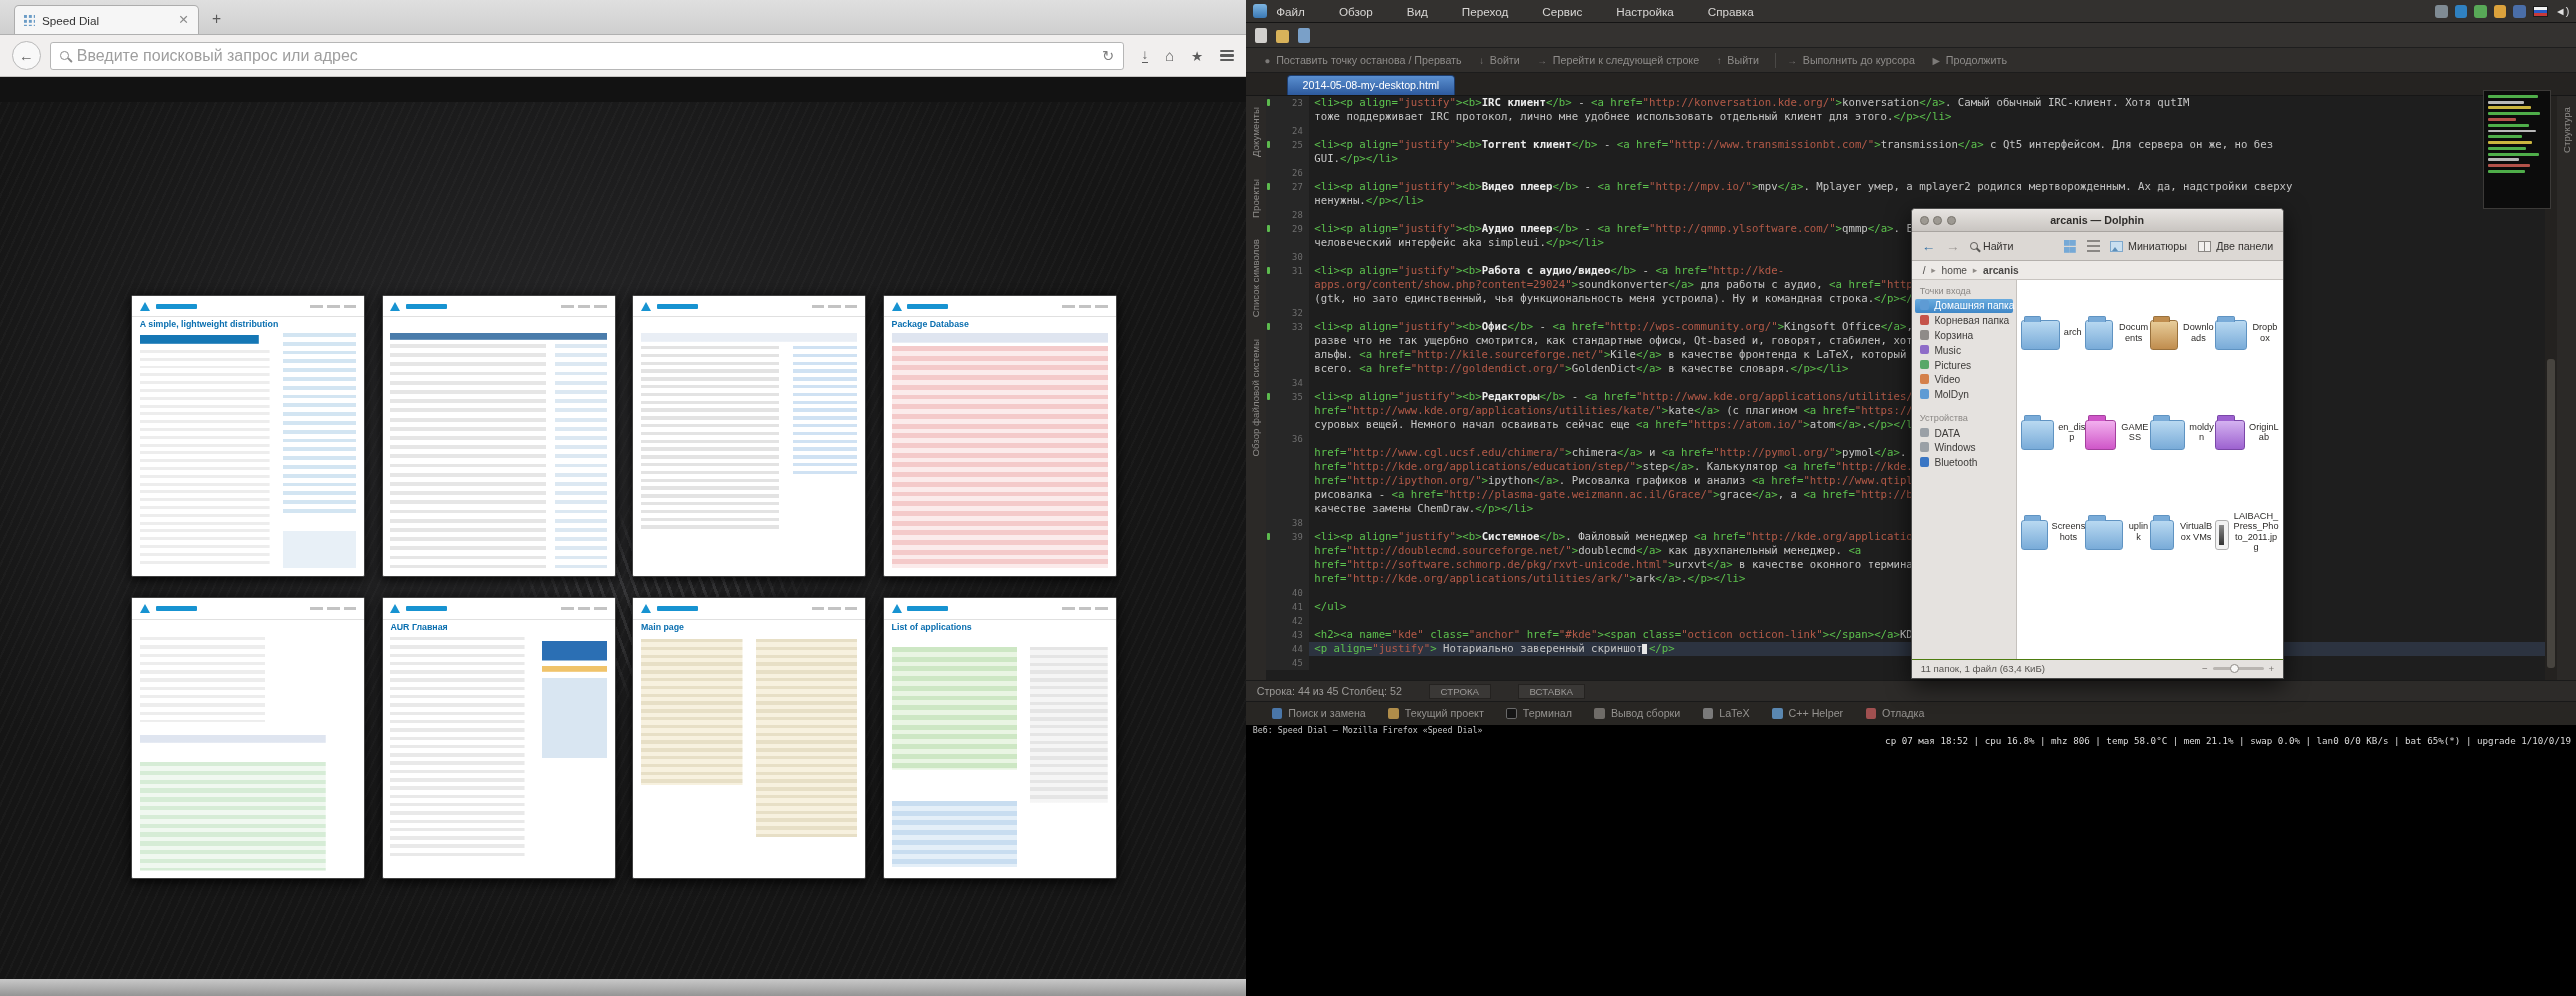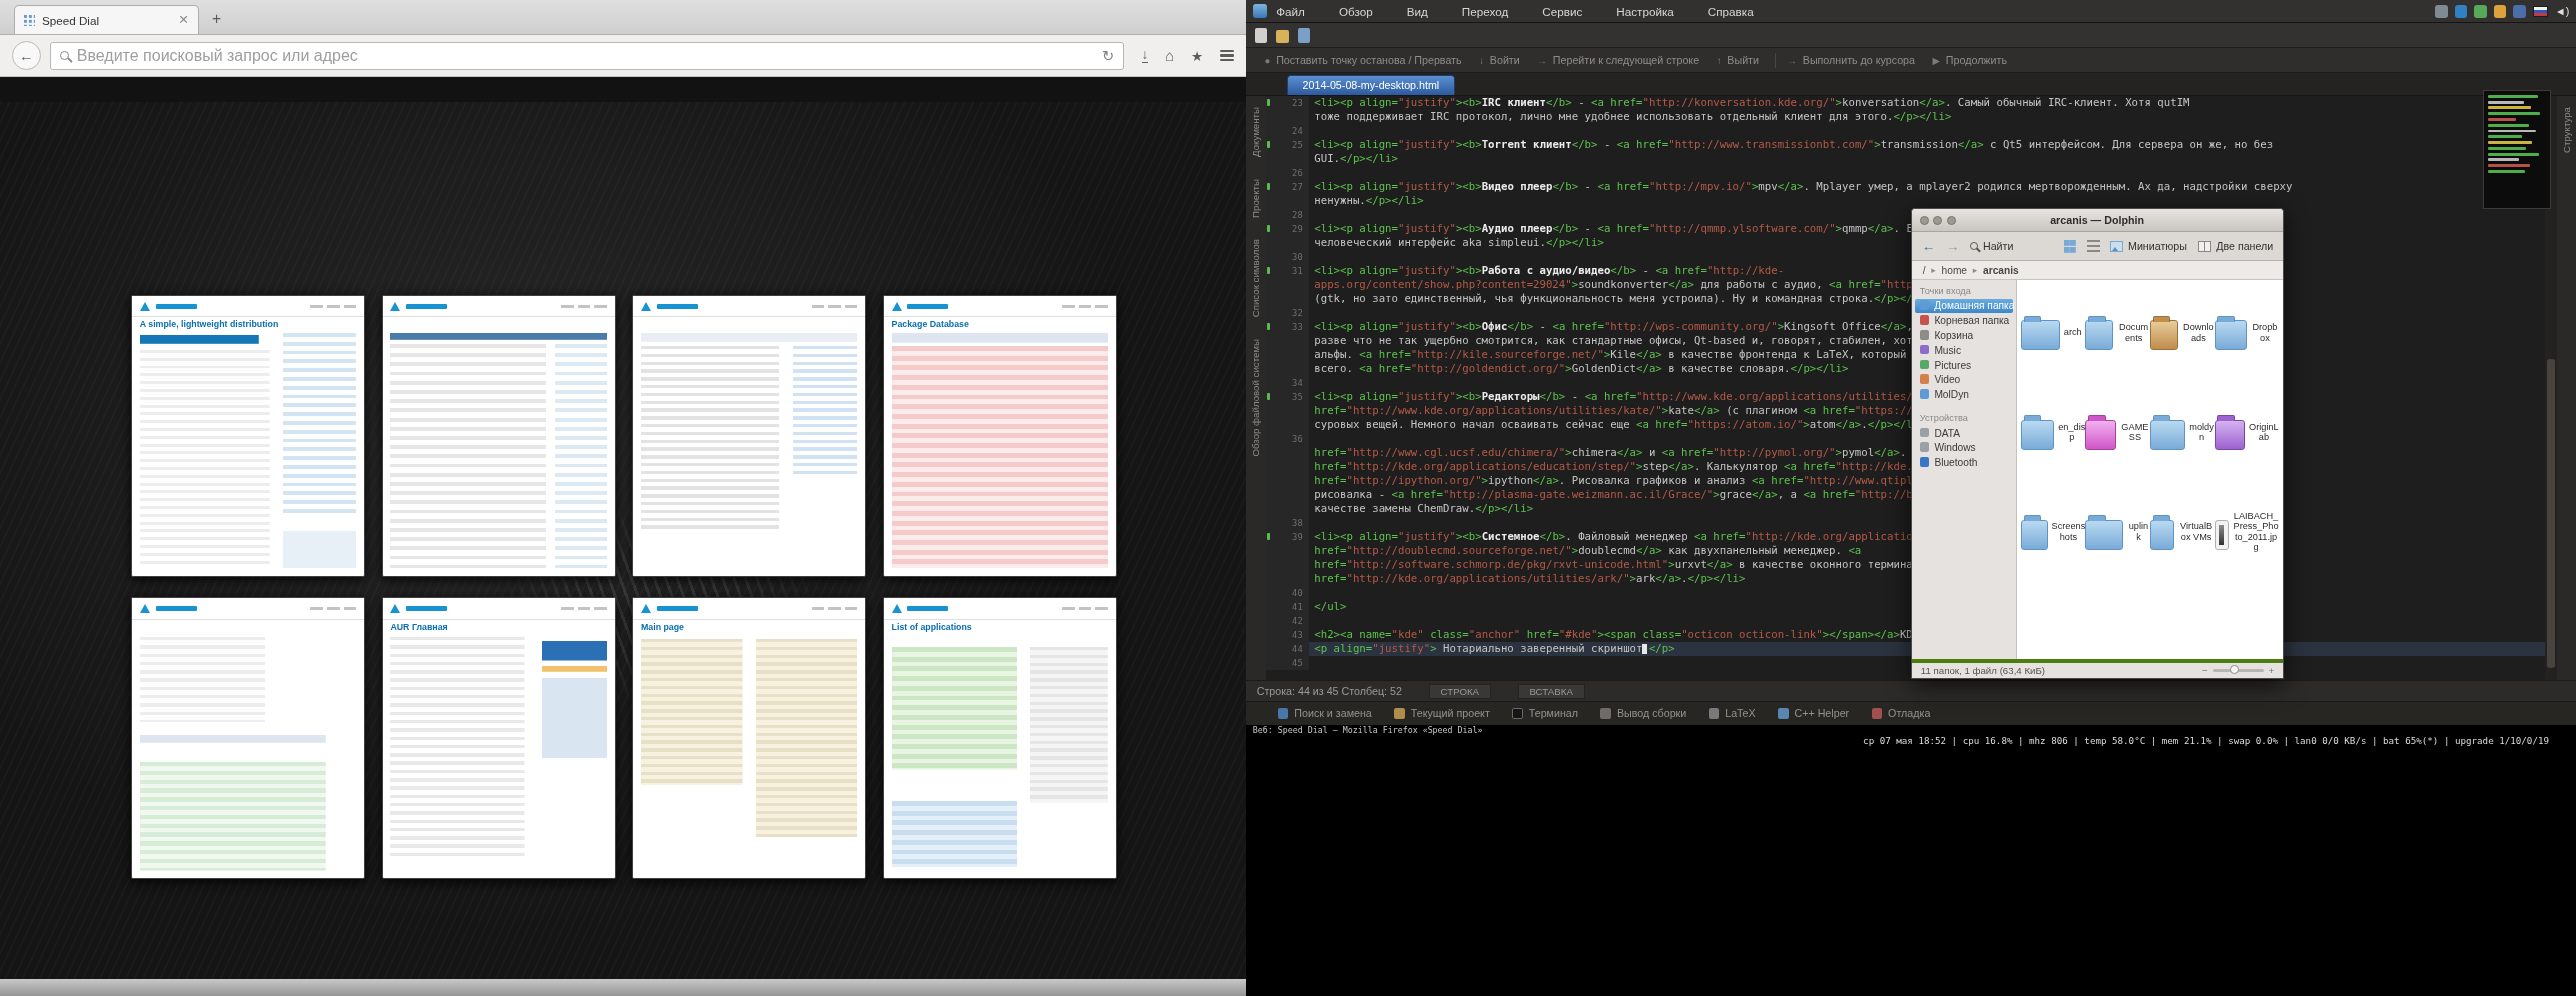--- a/index.html
+++ b/index.html
@@ -146,32 +146,32 @@
   .vsb-thumb { position:absolute; left:1.9px; right:1.9px; top:45%; height:53%; background:#47443f; border-radius:2.9px; }
   .miniterm { position:absolute; top:90px; right:25px; width:68px; height:119px; background:#0c0c0c;
               border:1px solid #3c3a38; z-index:4; padding:3.9px; display:flex; flex-direction:column; gap:2.9px; }
   .miniterm i { height:2.9px; border-radius:1px; display:block; }
   .miniterm .c1 { background:#4fae4a; } .miniterm .c2 { background:#b8b8b8; }
   .miniterm .c3 { background:#cbb53e; } .miniterm .c4 { background:#b4524a; }
   .kstatus { height:21.4px; background:#2d2b29; border-top:1px solid #1a1a1a; display:flex; align-items:center;
              gap:27px; padding:0 10.7px; font-size:10.7px; color:#9b9997; flex:none; }
   .kmode { background:#3a3836; border:1px solid #242220; padding:1px 10.7px; font-size:9.7px; }
   .ktools { height:23.4px; background:#282623; border-top:1px solid #191919; display:flex; align-items:center;
-            gap:4.9px; padding:0 23px; flex:none; }
+            gap:4.9px; padding:0 17px; flex:none; }
   .tool-btn { display:flex; align-items:center; gap:5.8px; padding:1.9px 8.8px; font-size:10.7px; color:#94928f; white-space:nowrap; }
   .tool-ico { width:10.7px; height:10.7px; border-radius:1.9px; background:#55524e; flex:none; }
   .tool-ico.x-search { background:#4a76a8; } .tool-ico.x-project { background:#b08d4a; }
   .tool-ico.x-terminal { background:#151515; border:1px solid #6a6a6a; }
   .tool-ico.x-build { background:#6f6c68; } .tool-ico.x-latex { background:#7a7a7a; }
   .tool-ico.x-cpp { background:#5a87b0; } .tool-ico.x-debug { background:#a05050; }
   .bbar1 { position:absolute; left:0; right:0; bottom:12.7px; height:10.7px; background:#000; color:#c6c6c6;
            font-size:8.3px; line-height:10.7px; padding:0 6.8px; font-family:"DejaVu Sans Mono",monospace;
            white-space:nowrap; overflow:hidden; }
   .bbar2 { position:absolute; left:0; right:0; bottom:0; height:12.7px; background:#000; color:#dcdcdc;
-           font-size:9.2px; line-height:12.7px; padding:0 27px; text-align:right;
+           font-size:9.2px; line-height:12.7px; padding:0 5px; text-align:right;
            font-family:"DejaVu Sans Mono",monospace; white-space:nowrap; overflow:hidden; }
 
   
   .dolphin { position:absolute; left:665px; top:208px; width:373px; height:471px; z-index:6;
              background:#ece9e6; border:1px solid #4a4a4a; border-radius:3.9px 3.9px 0 0;
              box-shadow:0 6.8px 23.4px rgba(0,0,0,.65); display:flex; flex-direction:column; }
   .dtitle { height:23.4px; background:linear-gradient(#e7e4e1,#c9c5c1); border-bottom:1px solid #a8a4a0;
             display:flex; align-items:center; padding:0 7.8px; border-radius:3.9px 3.9px 0 0; flex:none; }
   .dots { display:flex; gap:4.9px; }
   .dot { width:8.8px; height:8.8px; border-radius:50%; background:#9d9992; border:1px solid #7a766f; }
@@ -219,21 +219,21 @@
           background:linear-gradient(var(--f1),var(--f2)); border:1px solid var(--fb); }
   .fico::before { content:""; position:absolute; top:-5.8px; left:1.9px; width:15.6px; height:4.9px;
                   border-radius:1.9px 1.9px 0 0; background:var(--f2); border:1px solid var(--fb); border-bottom:none; }
   .fico.x-brown { --f1:#e8cd9a; --f2:#c08d4e; --fb:#99713d; }
   .fico.x-magenta { --f1:#f2b0ee; --f2:#cf56c8; --fb:#a33f9d; }
   .fico.x-purple { --f1:#d4b2f0; --f2:#9d62d0; --fb:#7a47a8; }
   .file.x-image .fico { background:#f2f2f2; border-color:#b0b0b0; }
   .file.x-image .fico::before { content:none; }
   .file.x-image .fico::after { content:""; position:absolute; inset:3.9px; background:linear-gradient(#8a8a8a,#333); }
   .fname { font-size:9.2px; color:#2d2b29; text-align:center; line-height:1.15; max-width:82px; word-break:break-all; }
-  .dstatus { height:19.5px; background:#e5e2df; border-top:4px solid #4d7c0f; display:flex; align-items:center;
+  .dstatus { height:19.5px; background:#e5e2df; border-top:1px solid #4d7c0f; display:flex; align-items:center;
              padding:0 8.8px; font-size:9.7px; color:#55524f; flex:none; }
   .zoom { margin-left:auto; display:flex; align-items:center; gap:4.9px; color:#7a7672; font-size:9.7px; }
   .zline { width:51px; height:2.9px; background:#b9b5b1; border-radius:1.9px; position:relative; }
   .zhandle { position:absolute; left:17.5px; top:-3.4px; width:8.8px; height:8.8px; border-radius:50%;
              background:#f7f6f5; border:1px solid #8f8b87; }
 </style>
 </head>
 <body>
 
 <div id="root">

